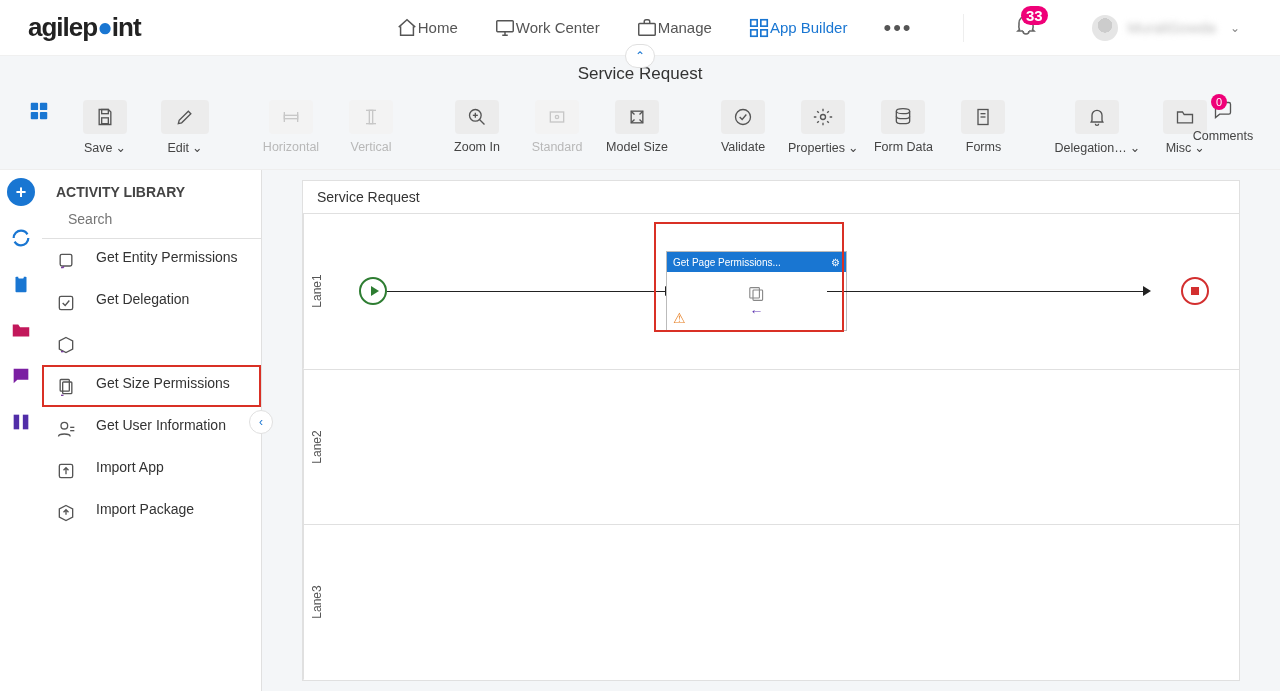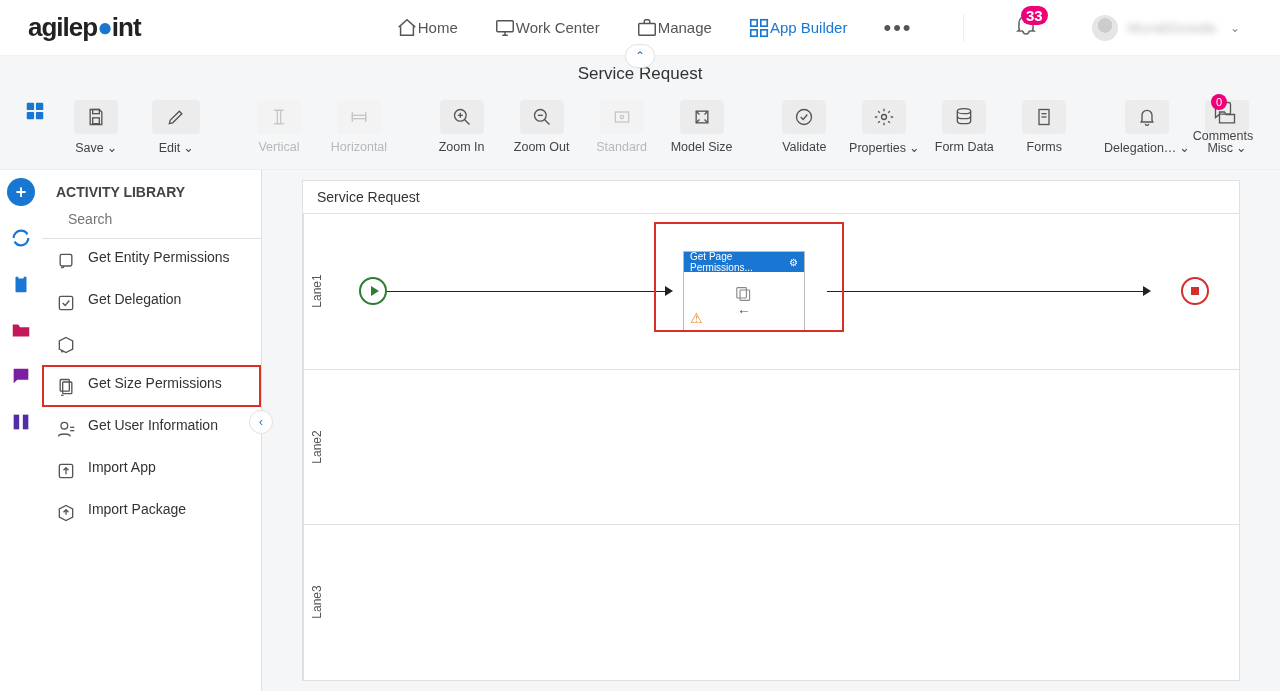--- a/index.html
+++ b/index.html
@@ -55,21 +55,21 @@
   .rail-btn{width:28px;height:28px;border-radius:6px;display:flex;align-items:center;justify-content:center;cursor:pointer;}
   .rail-btn.add{background:var(--blue);color:#fff;border-radius:50%;font-size:18px;font-weight:bold;}
   .rail-btn svg{width:22px;height:22px;}
   
   .library{width:220px;background:#fff;border-right:1px solid var(--border);position:relative;display:flex;flex-direction:column;}
   .lib-title{font-size:14px;font-weight:700;padding:14px 14px 10px;}
   .lib-search{display:flex;align-items:center;gap:10px;padding:0 14px 10px;color:#aaa;border-bottom:1px solid var(--border);}
   .lib-search svg{width:18px;height:18px;stroke:#aaa;}
   .lib-search input{border:none;outline:none;font-size:14px;flex:1;color:#555;}
   .lib-list{flex:1;overflow:hidden;}
-  .lib-item{display:flex;gap:12px;align-items:flex-start;padding:10px 14px;font-size:14px;color:#333;cursor:pointer;}
+  .lib-item{display:flex;gap:20px;align-items:flex-start;padding:10px 14px;font-size:14px;color:#333;cursor:pointer;}
   .lib-item svg,.lib-item .ic{width:20px;height:20px;flex-shrink:0;stroke:#555;fill:none;stroke-width:1.6;margin-top:2px;}
   .lib-item.selected{outline:2px solid #d93025;outline-offset:-2px;}
   .lib-collapse{position:absolute;right:-12px;top:240px;width:24px;height:24px;background:#fff;border:1px solid var(--border);border-radius:50%;display:flex;align-items:center;justify-content:center;color:var(--blue);font-size:12px;cursor:pointer;}
   
   .canvas-wrap{flex:1;background:var(--light);padding:10px 40px;}
   .canvas{background:#fff;border:1px solid var(--border);height:100%;display:flex;flex-direction:column;position:relative;}
   .canvas-title{padding:8px 14px;font-size:14px;color:#333;border-bottom:1px solid var(--border);}
   .lanes{flex:1;display:flex;flex-direction:column;}
   .lane{flex:1;border-bottom:1px solid var(--border);display:flex;position:relative;}
   .lane:last-child{border-bottom:none;}
@@ -80,21 +80,21 @@
   .start-node{left:30px;border:2px solid var(--green);}
   .start-node::after{content:"";border-left:8px solid var(--green);border-top:5px solid transparent;border-bottom:5px solid transparent;margin-left:3px;}
   .end-node{right:30px;border:2px solid var(--red);}
   .end-node::after{content:"";width:8px;height:8px;background:var(--red);}
   .edge{position:absolute;top:50%;height:0;border-top:1.5px solid #222;}
   .edge.e1{left:58px;width:282px;}
   .edge.e2{left:498px;width:320px;}
   .arrow{position:absolute;top:50%;transform:translateY(-50%);border-left:8px solid #222;border-top:5px solid transparent;border-bottom:5px solid transparent;}
   .arrow.a1{left:336px;}
   .arrow.a2{left:814px;}
-  .activity{position:absolute;left:354px;top:50%;transform:translateY(-50%);width:122px;border:1px solid #bbb;background:#fff;}
+  .activity{position:absolute;left:337px;top:50%;transform:translateY(-50%);width:181px;border:1px solid #bbb;background:#fff;text-align:right;}
   .activity-head{height:20px;background:var(--blue);color:#fff;font-size:10px;display:flex;align-items:center;padding:0 6px;gap:4px;}
   .activity-head .gear{margin-left:auto;}
   .activity-body{height:58px;display:flex;align-items:center;justify-content:center;gap:8px;position:relative;}
   .activity-body .warn{position:absolute;left:6px;bottom:4px;color:#e67e22;font-size:14px;}
   .act-icon{width:30px;height:30px;display:flex;flex-direction:column;align-items:center;justify-content:center;}
   .act-icon svg{stroke:#888;fill:none;stroke-width:1.4;}
   .act-icon .ret{color:var(--purple);font-size:14px;line-height:1;}
   .highlight{position:absolute;border:2px solid #d93025;pointer-events:none;}
   .highlight.h1{left:325px;top:8px;width:190px;height:110px;}
 </style>
@@ -191,58 +191,48 @@
       </div>
     <span class="tool-label">
         <span>Edit</span>
         <span>⌄</span>
       </span>
   </div>
   <div class="spacer"></div>
   <div class="tool disabled">
     <div class="btn">
         <svg viewBox="0 0 24 24">
+          <rect x="4" y="10" width="16" height="4"></rect>
+          <line x1="4" y1="6" x2="4" y2="18"></line>
+          <line x1="20" y1="6" x2="20" y2="18"></line>
+        </svg>
+      </div>
+    <span class="tool-label">Horizontal</span>
+  </div>
+  <div class="tool disabled">
+    <div class="btn">
+        <svg viewBox="0 0 24 24">
           <rect x="10" y="4" width="4" height="16"></rect>
           <line x1="6" y1="4" x2="18" y2="4"></line>
           <line x1="6" y1="20" x2="18" y2="20"></line>
         </svg>
       </div>
     <span class="tool-label">Vertical</span>
-  </div>
-  <div class="tool disabled">
-    <div class="btn">
-        <svg viewBox="0 0 24 24">
-          <rect x="4" y="10" width="16" height="4"></rect>
-          <line x1="4" y1="6" x2="4" y2="18"></line>
-          <line x1="20" y1="6" x2="20" y2="18"></line>
-        </svg>
-      </div>
-    <span class="tool-label">Horizontal</span>
   </div>
   <div class="spacer"></div>
   <div class="tool">
     <div class="btn">
         <svg viewBox="0 0 24 24">
           <circle cx="10" cy="10" r="7"></circle>
           <line x1="15" y1="15" x2="21" y2="21"></line>
           <line x1="7" y1="10" x2="13" y2="10"></line>
           <line x1="10" y1="7" x2="10" y2="13"></line>
         </svg>
       </div>
     <span class="tool-label">Zoom In</span>
-  </div>
-  <div class="tool">
-    <div class="btn">
-        <svg viewBox="0 0 24 24">
-          <circle cx="10" cy="10" r="7"></circle>
-          <line x1="15" y1="15" x2="21" y2="21"></line>
-          <line x1="7" y1="10" x2="13" y2="10"></line>
-        </svg>
-      </div>
-    <span class="tool-label">Zoom Out</span>
   </div>
   <div class="tool disabled">
     <div class="btn">
         <svg viewBox="0 0 24 24">
           <rect x="4" y="6" width="16" height="12"></rect>
           <circle cx="12" cy="12" r="2"></circle>
         </svg>
       </div>
     <span class="tool-label">Standard</span>
   </div>

